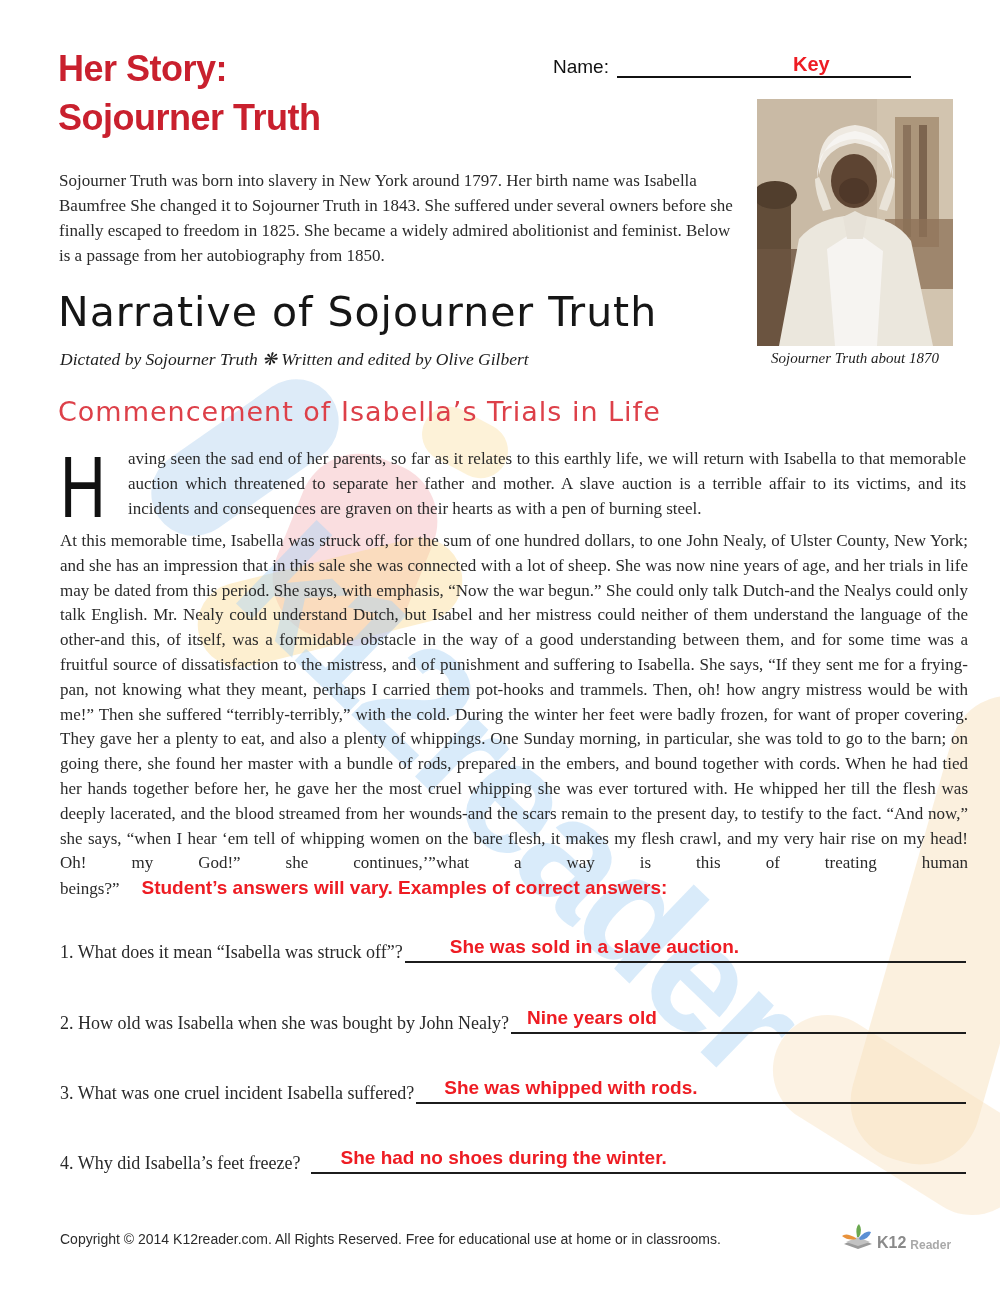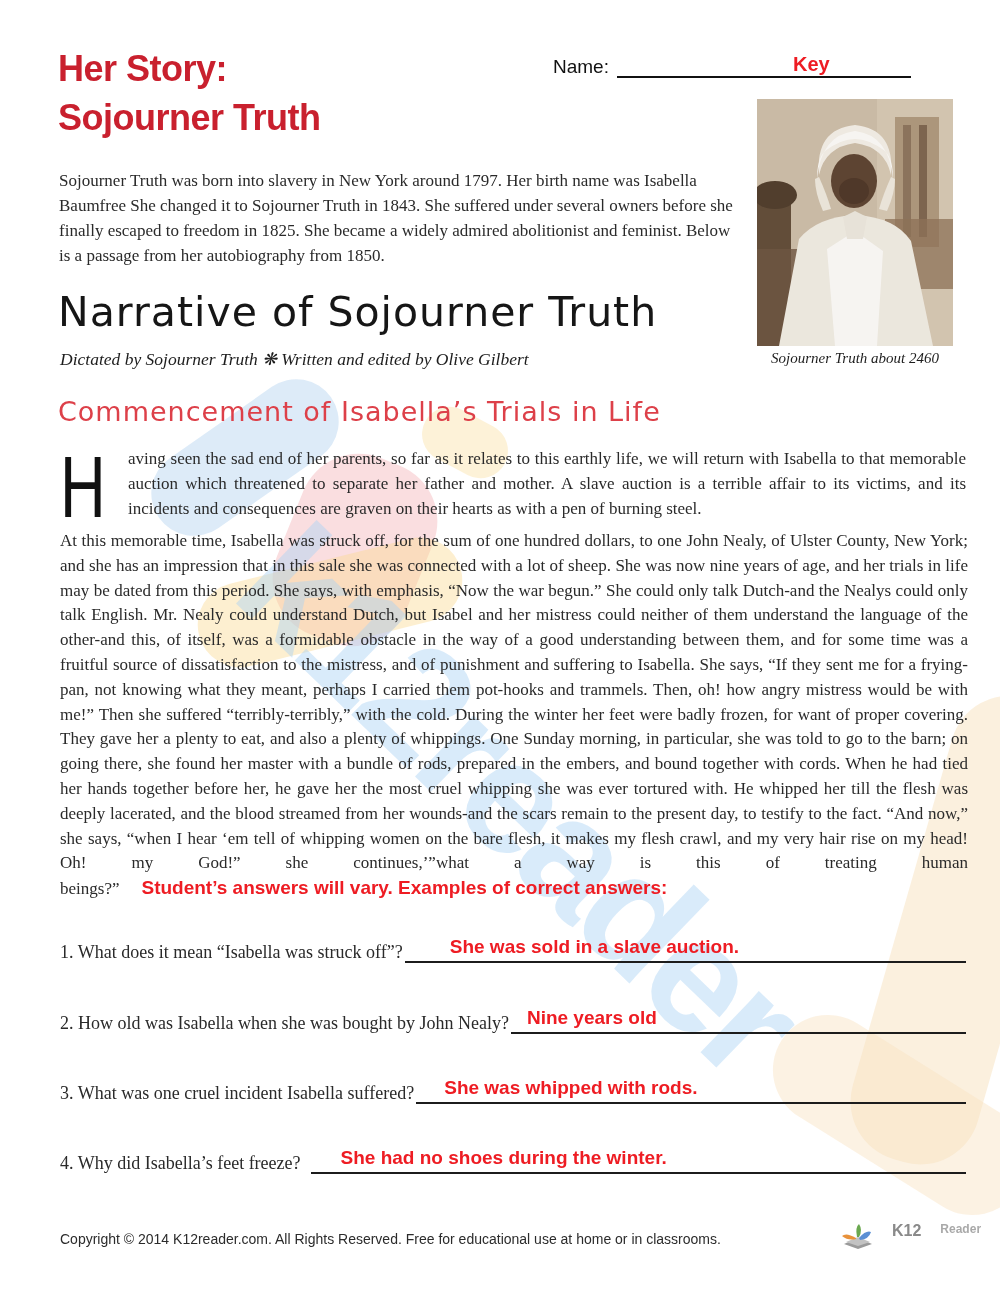--- a/index.html
+++ b/index.html
@@ -63,21 +63,21 @@
   
   .question-row{display:flex;align-items:flex-end;width:906px;}
   .question-text{font-size:18px;color:#2a2a2a;white-space:nowrap;}
   .answer-line{position:relative;flex:1;height:28px;border-bottom:2px solid #1c1c1c;margin-left:2px;}
   .answer-text{
     position:absolute;bottom:3px;white-space:nowrap;
     font-family:"Liberation Sans", sans-serif;font-weight:bold;font-size:19px;color:#ee1c23;
   }
   
   .footer-text{font-family:"Liberation Sans", sans-serif;font-size:14px;color:#2b2b2b;}
-  .logo{display:flex;align-items:flex-start;gap:16px;}
+  .logo{display:flex;align-items:flex-end;gap:1px;}
   .logo-k12{font-family:"Liberation Sans", sans-serif;font-weight:bold;font-size:16px;color:#8a8a8a;letter-spacing:0;}
   .logo-reader{font-family:"Liberation Sans", sans-serif;font-weight:bold;font-size:12px;color:#a9a9a9;margin-left:3px;}
 </style>
 </head>
 <body>
 
 <div class="page">
 
   <div class="wm wm-blob" style="left:140px;top:415px;width:210px;height:85px;background:rgba(170,205,238,0.40);transform:rotate(-35deg);"></div>
   <div class="wm wm-blob" style="left:285px;top:455px;width:140px;height:190px;background:rgba(242,169,173,0.38);transform:rotate(22deg);"></div>
@@ -123,21 +123,21 @@
       <ellipse cx="97" cy="82" rx="23" ry="27" fill="#5a4030"></ellipse>
       <ellipse cx="97" cy="92" rx="15" ry="13" fill="#4a3326"></ellipse>
 
       <path d="M62 76 Q58 30 98 26 Q138 30 134 76 Q128 48 98 44 Q68 48 62 76 Z" fill="#f7f4ee"></path>
       <path d="M60 80 Q64 36 98 32 Q132 36 136 80 Q136 60 128 52 Q112 40 98 40 Q84 40 68 52 Q60 60 60 80 Z" fill="#ffffff"></path>
       <path d="M62 78 Q70 96 74 110 L66 112 Q58 94 58 80 Z" fill="#f1ede4"></path>
       <path d="M134 78 Q126 96 122 110 L130 112 Q138 94 138 80 Z" fill="#f1ede4"></path>
 
       <rect x="0" y="0" width="196" height="247" fill="#8a6f50" opacity="0.08"></rect>
     </svg>
-    <div class="photo-caption" style="width:196px;margin-top:4px;">Sojourner Truth about 2460</div>
+    <div class="photo-caption" style="width:196px;margin-top:4px;">Sojourner Truth about 1870</div>
   </div>
 
   <div class="layer narrative-title" style="left:58px;top:288px;">Narrative of Sojourner Truth</div>
   <div class="layer section-heading" style="left:58px;top:396px;">Commencement of Isabella’s Trials in Life</div>
 
   <div class="layer byline" style="left:60px;top:349px;">Dictated by Sojourner Truth  ❋ Written and edited by Olive Gilbert</div>
 
   <div class="layer para" style="left:60px;top:447px;width:906px;">
     <span class="dropcap">H</span><span>aving seen the sad end of her parents, so far as it relates to this earthly life, we will return with Isabella to that memorable auction which threatened to separate her father and mother. A slave auction is a terrible affair to its victims, and its incidents and consequences are graven on their hearts as with a pen of burning steel.</span>
   </div>

